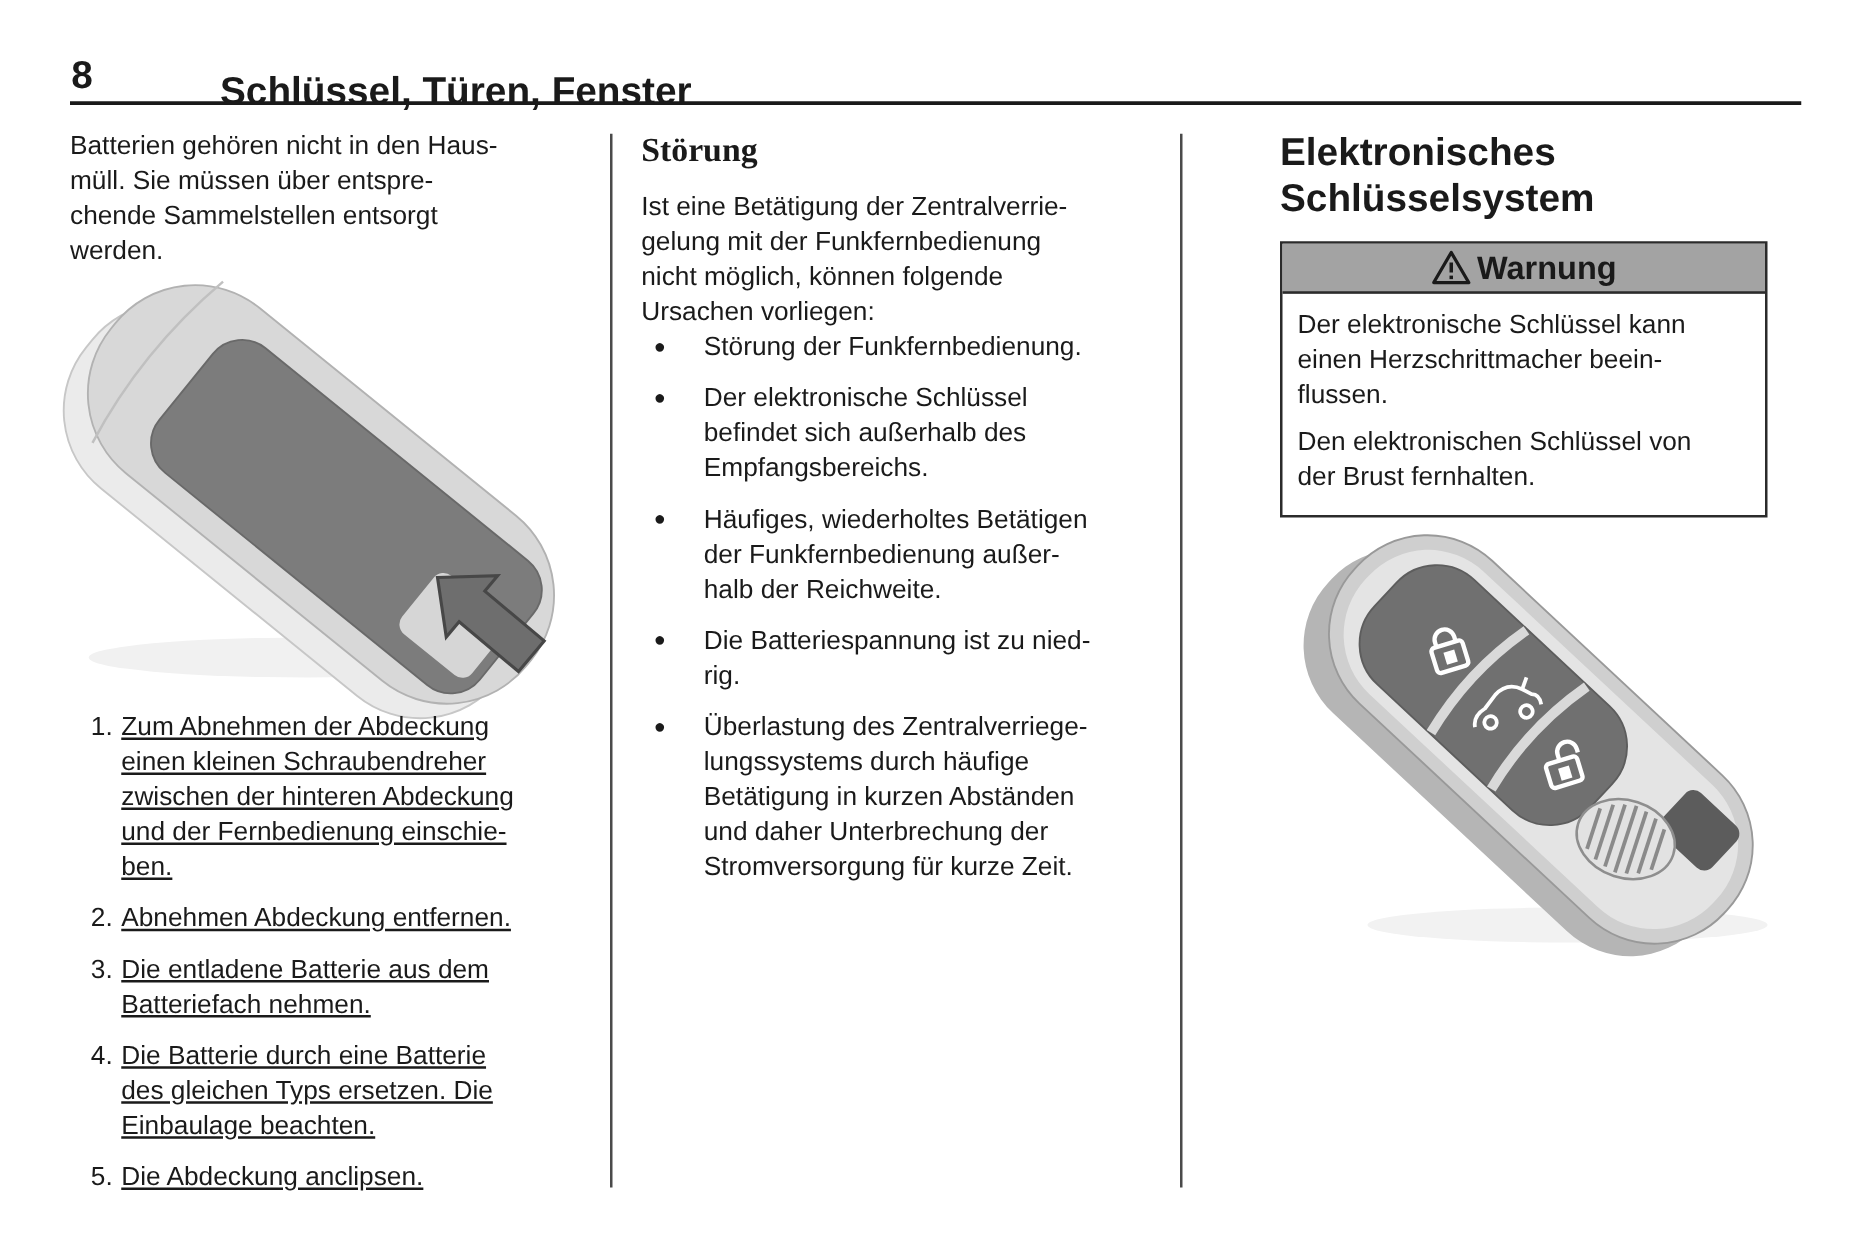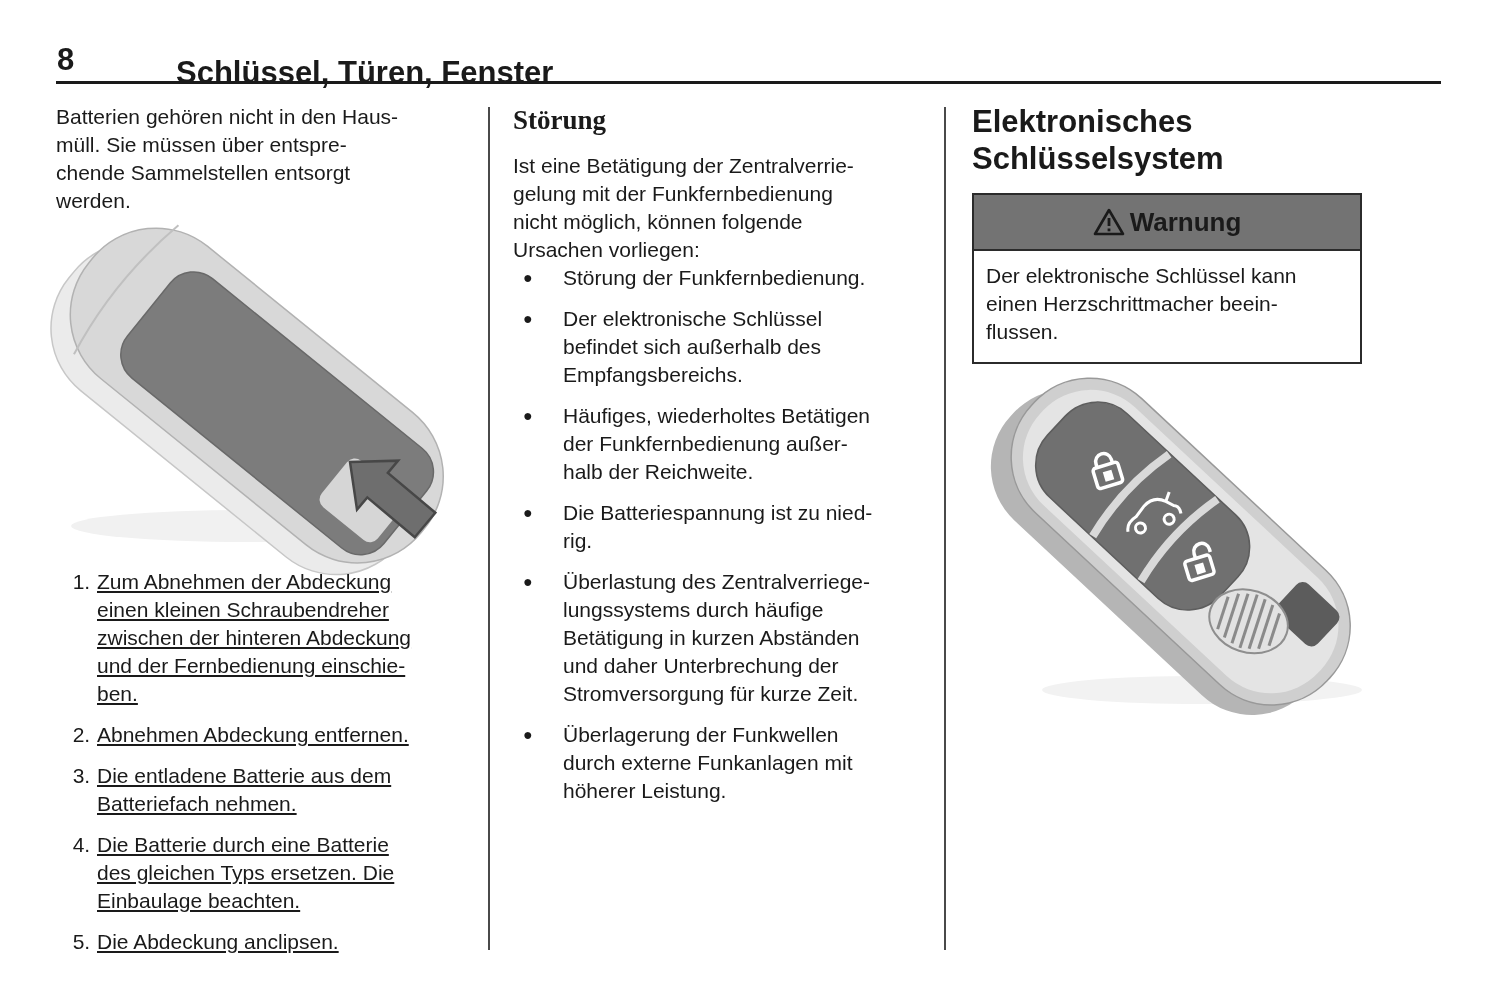--- a/index.html
+++ b/index.html
@@ -30,21 +30,21 @@
     position: absolute; top: 107px; height: 843px; width: 2px;
     background: #4a4a4a;
   }
   #divider-1 { left: 488px; }
   #divider-2 { left: 944px; }
 
   
   .col { position: absolute; top: 103px; }
   #col1 { left: 56px;  width: 412px; }
   #col2 { left: 513px; width: 402px; }
-  #col3 { left: 972px; width: 470px; }
+  #col3 { left: 1024px; width: 470px; }
 
   .body-text { font-size: 21px; line-height: 28px; }
   .ml { white-space: pre-line; }
 
   
   #fig-remote-back { margin-top: 13px; }
   ol.steps { margin-top: 10px; padding-left: 40px; list-style: decimal outside; text-decoration: underline; }
   ol.steps li { margin-bottom: 13px; padding-left: 1px; }
   ol.steps li::marker { font-size: 21px; }
 
@@ -66,21 +66,21 @@
   
   #col3 h2 {
     font-size: 31px; line-height: 37px; font-weight: 700;
     margin: 0 0 0; white-space: pre-line;
   }
   .warning-box {
     margin-top: 16px; width: 390px;
     border: 2.5px solid #2b2b2b; background: #fff;
   }
   .warning-header {
-    height: 56px; background: #737373;
+    height: 40px; background: #a3a3a3;
     border-bottom: 2.5px solid #2b2b2b;
     display: flex; align-items: center; justify-content: center; gap: 5px;
     font-size: 26px; font-weight: 700;
   }
   .warning-body { padding: 11px 12px 16px; }
   .warning-body p { margin-bottom: 10px; }
   .warning-body p:last-child { margin-bottom: 0; }
   #fig-electronic-key { margin-top: 16px; }
 </style>
 </head>
@@ -143,43 +143,42 @@
       <li class="body-text ml">Häufiges, wiederholtes Betätigen
 der Funkfernbedienung außer-
 halb der Reichweite.</li>
       <li class="body-text ml">Die Batteriespannung ist zu nied-
 rig.</li>
       <li class="body-text ml">Überlastung des Zentralverriege-
 lungssystems durch häufige
 Betätigung in kurzen Abständen
 und daher Unterbrechung der
 Stromversorgung für kurze Zeit.</li>
-      <li class="body-text ml">Überlagerung der Funkwellen
-durch externe Funkanlagen mit
-höherer Leistung.</li>
     </ul>
   </section>
 
   <section class="col" id="col3">
     <h2>Elektronisches
 Schlüsselsystem</h2>
 
     <div class="warning-box">
       <div class="warning-header">
         <svg width="32" height="30" viewBox="0 0 32 30">
           <path d="M 16,3 L 30,27 L 2,27 Z" fill="none" stroke="#1a1a1a" stroke-width="2.6" stroke-linejoin="round"></path>
           <rect x="14.6" y="11" width="2.8" height="8" fill="#1a1a1a"></rect>
           <rect x="14.6" y="21.5" width="2.8" height="2.8" fill="#1a1a1a"></rect>
         </svg>
         <span>Warnung</span>
       </div>
       <div class="warning-body">
         <p class="body-text ml">Der elektronische Schlüssel kann
 einen Herzschrittmacher beein-
 flussen.</p>
+        <p class="body-text ml">Den elektronischen Schlüssel von
+der Brust fernhalten.</p>
       </div>
     </div>
 
     <svg id="fig-electronic-key" width="470" height="340" viewBox="0 0 470 340" xmlns="http://www.w3.org/2000/svg">
       <ellipse cx="230" cy="310" rx="160" ry="14" fill="#f2f2f2"></ellipse>
       <g transform="translate(118,77) rotate(43)">
         <rect x="-86" y="-54" width="404" height="152" rx="74" fill="#b5b5b5"></rect>
         <rect x="-78" y="-78" width="404" height="156" rx="76" fill="#cfcfcf" stroke="#999999" stroke-width="1.5"></rect>
         <rect x="-66" y="-67" width="380" height="134" rx="65" fill="#e4e4e4"></rect>
         <rect x="238" y="-56" width="56" height="46" rx="9" fill="#5c5c5c"></rect>

